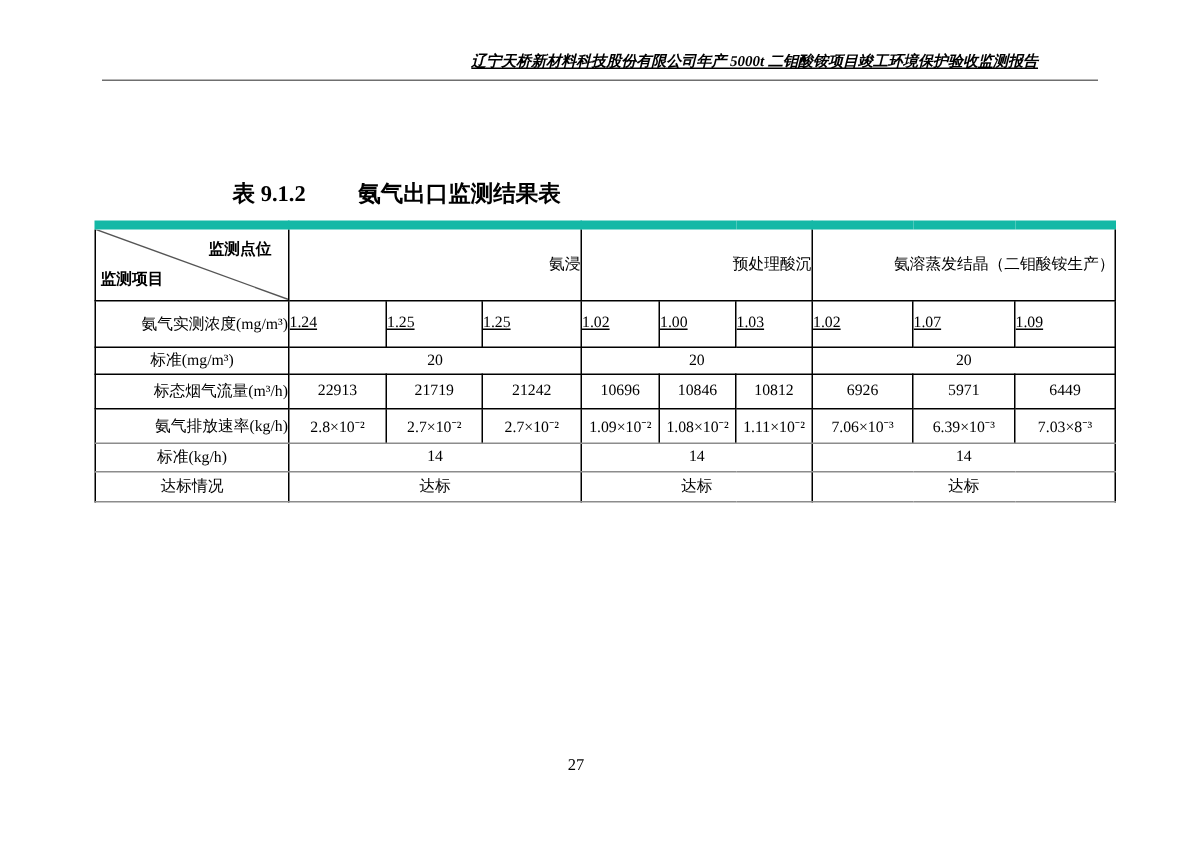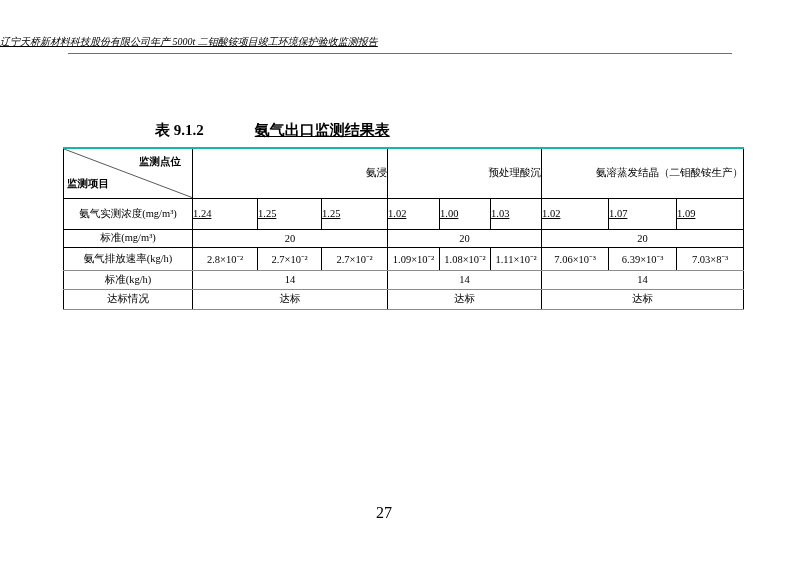--- a/index.html
+++ b/index.html
@@ -6,75 +6,75 @@
   body {
     width:800px; height:566px;
     background:#ffffff;
     position:relative;
     font-family:"Liberation Serif","DejaVu Serif",serif;
     color:#000;
     overflow:hidden;
   }
   .page-header {
     position:absolute; top:35px; left:0; width:692px;
-    text-align:left;
+    text-align:right;
     font-size:10px; line-height:14px;
-    font-weight:normal; font-style:italic;
+    font-weight:bold; font-style:italic;
   }
   .page-header .hdr-text { text-decoration:underline; }
   .header-rule {
     position:absolute; top:53px; left:68px; width:664px; height:0;
     border-top:1px solid #6f6f6f;
   }
   .caption {
     position:absolute; top:121px; left:155px;
     font-size:15px; font-weight:bold; line-height:18px;
     white-space:nowrap;
   }
-  .caption .caption-title { margin-left:51px;text-decoration:underline; }
+  .caption .caption-title { margin-left:35px; }
 
   table.monitor {
     position:absolute; left:63px; top:147px;
     width:681px;
     border-collapse:collapse; table-layout:fixed;
     font-size:10.5px;
   }
   table.monitor td, table.monitor th {
     border:1px solid #000;
     padding:0;
     overflow:hidden;
     white-space:nowrap;
     font-weight:normal;
     vertical-align:middle;
   }
-  table.monitor { border-top:2px solid #14b8a6; }
+  table.monitor { border-top:6px solid #14b8a6; }
   tr.h-head  { height:50px; }
   tr.h-r0    { height:31px; }
   tr.h-r1    { height:18px; }
   tr.h-r2    { height:23px; }
   tr.h-r3    { height:23px; }
   tr.h-r4    { height:19px; }
   tr.h-r5    { height:20px; }
   tr.gray-sep td { border-bottom-color:#8c8c8c;font-family:Liberation Serif, serif; }
 
   .group-h   { text-align:right; font-weight:bold; }
-  .label-left   { text-align:center; padding-left:3px; font-weight:bold; }
+  .label-left   { text-align:right; padding-left:3px; font-weight:bold; }
   .label-center { text-align:center; font-weight:bold; }
   .val-left     { text-align:left; padding-left:7px;text-decoration:underline; }
   .val-center   { text-align:center; }
   .val-bold     { text-align:center; font-weight:bold; }
 
   th.corner { position:relative; }
   th.corner svg { position:absolute; left:0; top:0; width:100%; height:100%; display:block; }
   .corner-top    { position:absolute; top:6px;  right:11px; font-weight:bold; }
   .corner-bottom { position:absolute; bottom:7px; left:3px;  font-weight:bold; }
 
   .page-number {
     position:absolute; top:504px; left:0; width:768px;
-    text-align:center; font-size:16px;
+    text-align:center; font-size:11px;
   }
 </style>
 </head>
 <body>
 
 <div class="page-header">
   <span class="hdr-text">辽宁天桥新材料科技股份有限公司年产 5000t 二钼酸铵项目竣工环境保护验收监测报告</span>
 </div>
 <div class="header-rule"></div>
 
@@ -122,20 +122,32 @@
       <td class="val-left">1.09</td>
     </tr>
 
     <tr class="h-r1">
       <td class="label-center">标准(mg/m³)</td>
       <td class="val-bold" colspan="3">20</td>
       <td class="val-bold" colspan="3">20</td>
       <td class="val-bold" colspan="3">20</td>
     </tr>
 
+    <tr class="h-r2">
+      <td class="label-left">标态烟气流量(m³/h)</td>
+      <td class="val-center">22913</td>
+      <td class="val-center">21719</td>
+      <td class="val-center">21242</td>
+      <td class="val-center">10696</td>
+      <td class="val-center">10846</td>
+      <td class="val-center">10812</td>
+      <td class="val-center">6926</td>
+      <td class="val-center">5971</td>
+      <td class="val-center">6449</td>
+    </tr>
 
     <tr class="h-r3 gray-sep">
       <td class="label-left">氨气排放速率(kg/h)</td>
       <td class="val-center">2.8×10⁻²</td>
       <td class="val-center">2.7×10⁻²</td>
       <td class="val-center">2.7×10⁻²</td>
       <td class="val-center">1.09×10⁻²</td>
       <td class="val-center">1.08×10⁻²</td>
       <td class="val-center">1.11×10⁻²</td>
       <td class="val-center">7.06×10⁻³</td>

